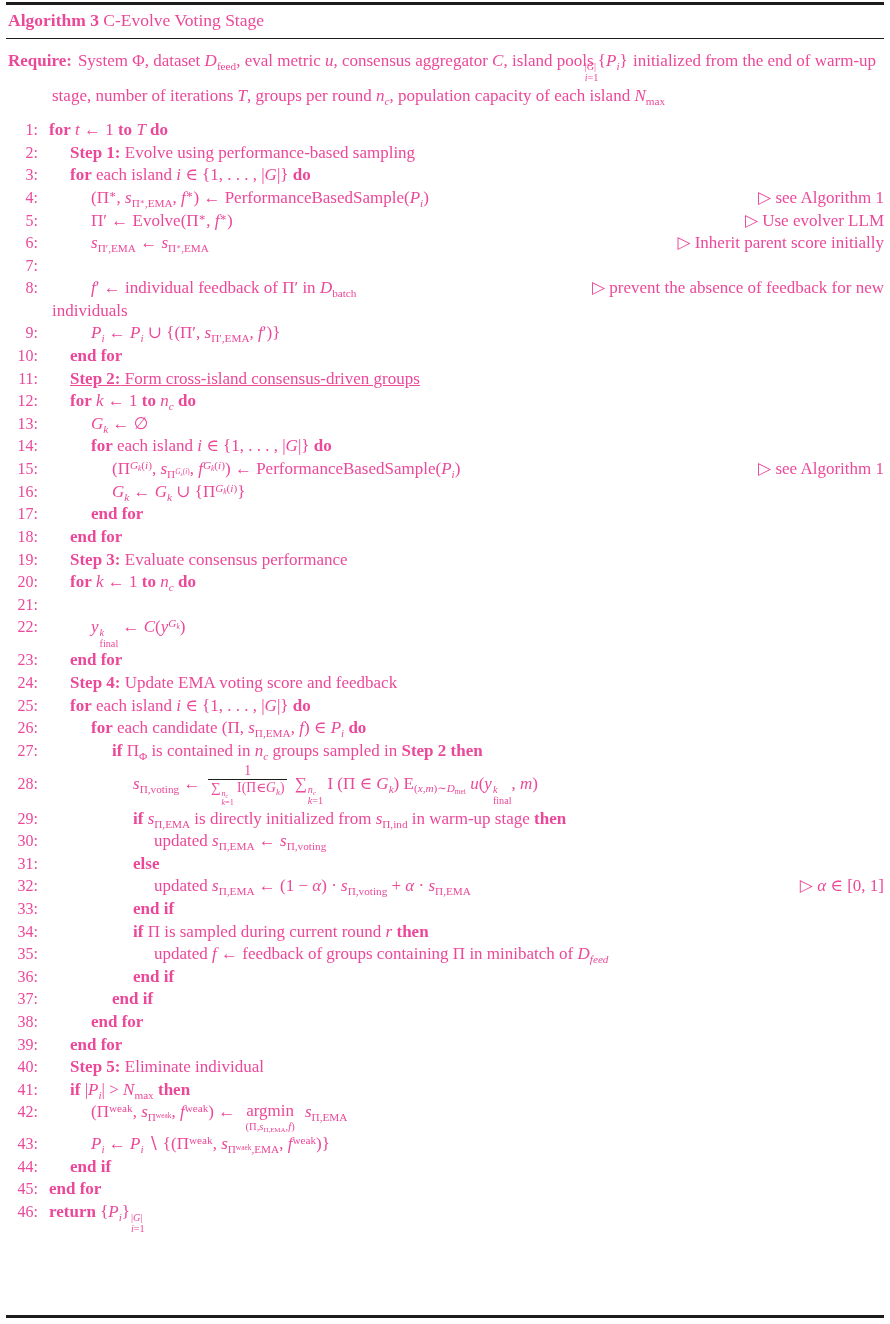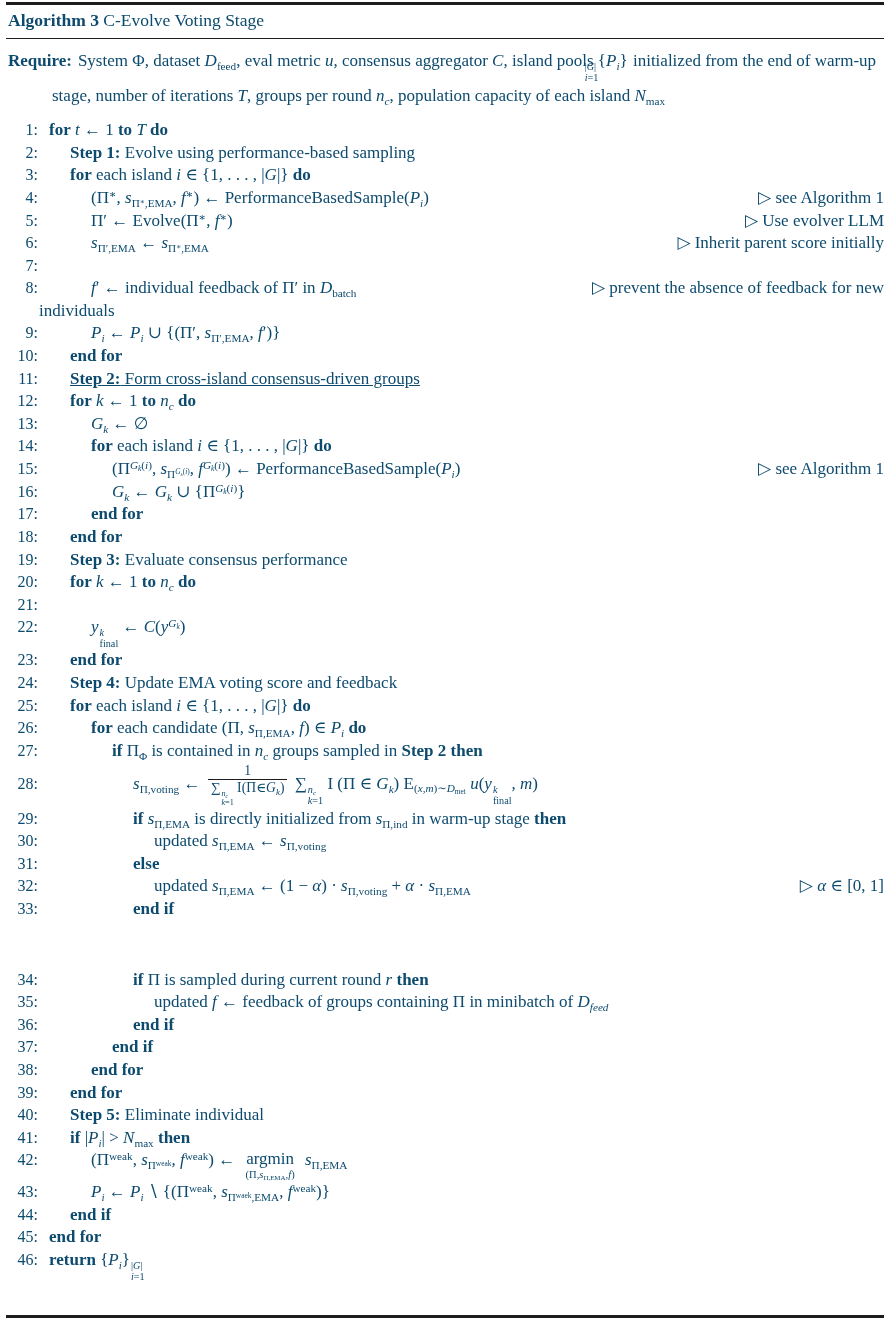--- a/index.html
+++ b/index.html
@@ -1,39 +1,39 @@
 <!DOCTYPE html>
 <html><head>
 <meta charset="utf-8">
 <style>
   html,body{margin:0;padding:0;background:#ffffff;}
   .page{
     width:890px; min-height:1324px; box-sizing:border-box;
     padding:2px 6px 6px 6px;
     font-family:"Liberation Serif","DejaVu Serif","DejaVu Sans",serif;
-    font-size:17px; color:#0c4a6e;
+    font-size:17px; color:#ec4899;
     display:flex; flex-direction:column;
   }
   .rule{background:#1c1c1c; width:100%; flex:0 0 auto;}
   .rule.thick{height:3px;}
   .rule.thin{height:1px;}
   .rule.bottom{margin-top:auto;}
   .algo-title{padding:5px 2px 7px 2px; font-size:17.5px;}
   .algo-title .tb{font-weight:bold;}
   .require-block{
     padding:9px 2px 6px 46px; text-indent:-44px; line-height:1.58;
   }
   .require-label{font-weight:bold; padding-right:6px;}
   .algo-body{padding:3px 0 6px 0;}
   .algo-line{display:flex; align-items:baseline; line-height:1.33; min-height:22.4px;}
   .line-num{flex:0 0 32px; text-align:right; margin-right:11px; font-size:16px;}
   .line-content{white-space:nowrap;}
   .line-comment{margin-left:auto; padding-left:10px; white-space:nowrap;}
   .cont-row{line-height:1.33;}
-  .cont-text{margin-left:33px;}
+  .cont-text{margin-left:46px;}
   b{font-weight:bold;}
   i{font-style:italic;}
   sub,sup{font-size:66%; line-height:0;}
   sub{vertical-align:-0.32em;}
   sup{vertical-align:0.45em;}
   
   .ss{
     display:inline-flex; flex-direction:column; align-items:flex-start;
     font-size:60%; line-height:1.08; vertical-align:-0.42em; margin-left:1px;
   }
@@ -216,21 +216,21 @@
         <span class="line-num">32:</span>
         <span class="line-content" style="padding-left: 105px;">updated <i>s</i><sub>Π,EMA</sub> ← (1 − <i>α</i>) · <i>s</i><sub>Π,voting</sub> + <i>α</i> · <i>s</i><sub>Π,EMA</sub></span>
         <span class="line-comment">▷ <i>α</i> ∈ [0, 1]</span>
       </div>
       <div class="algo-line">
         <span class="line-num">33:</span>
         <span class="line-content" style="padding-left: 84px;"><b>end if</b></span>
       </div>
       <div class="algo-line">
         <span class="line-num">34:</span>
-        <span class="line-content" style="padding-left: 84px; margin-top: 48px;"><b>if</b> Π is sampled during current round <i>r</i> <b>then</b></span>
+        <span class="line-content" style="padding-left: 84px;"><b>if</b> Π is sampled during current round <i>r</i> <b>then</b></span>
       </div>
       <div class="algo-line">
         <span class="line-num">35:</span>
         <span class="line-content" style="padding-left: 105px;">updated <i>f</i> ← feedback of groups containing Π in minibatch of <i>D<sub>feed</sub></i></span>
       </div>
       <div class="algo-line">
         <span class="line-num">36:</span>
         <span class="line-content" style="padding-left: 84px;"><b>end if</b></span>
       </div>
       <div class="algo-line">

